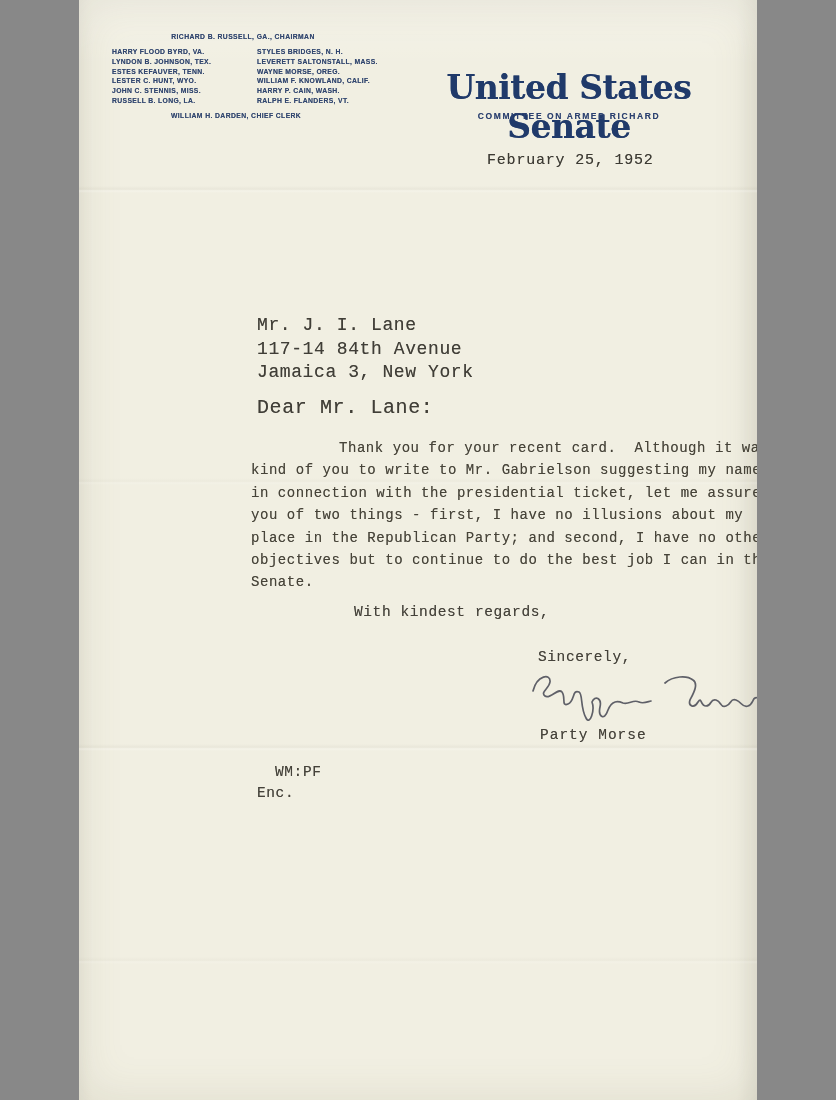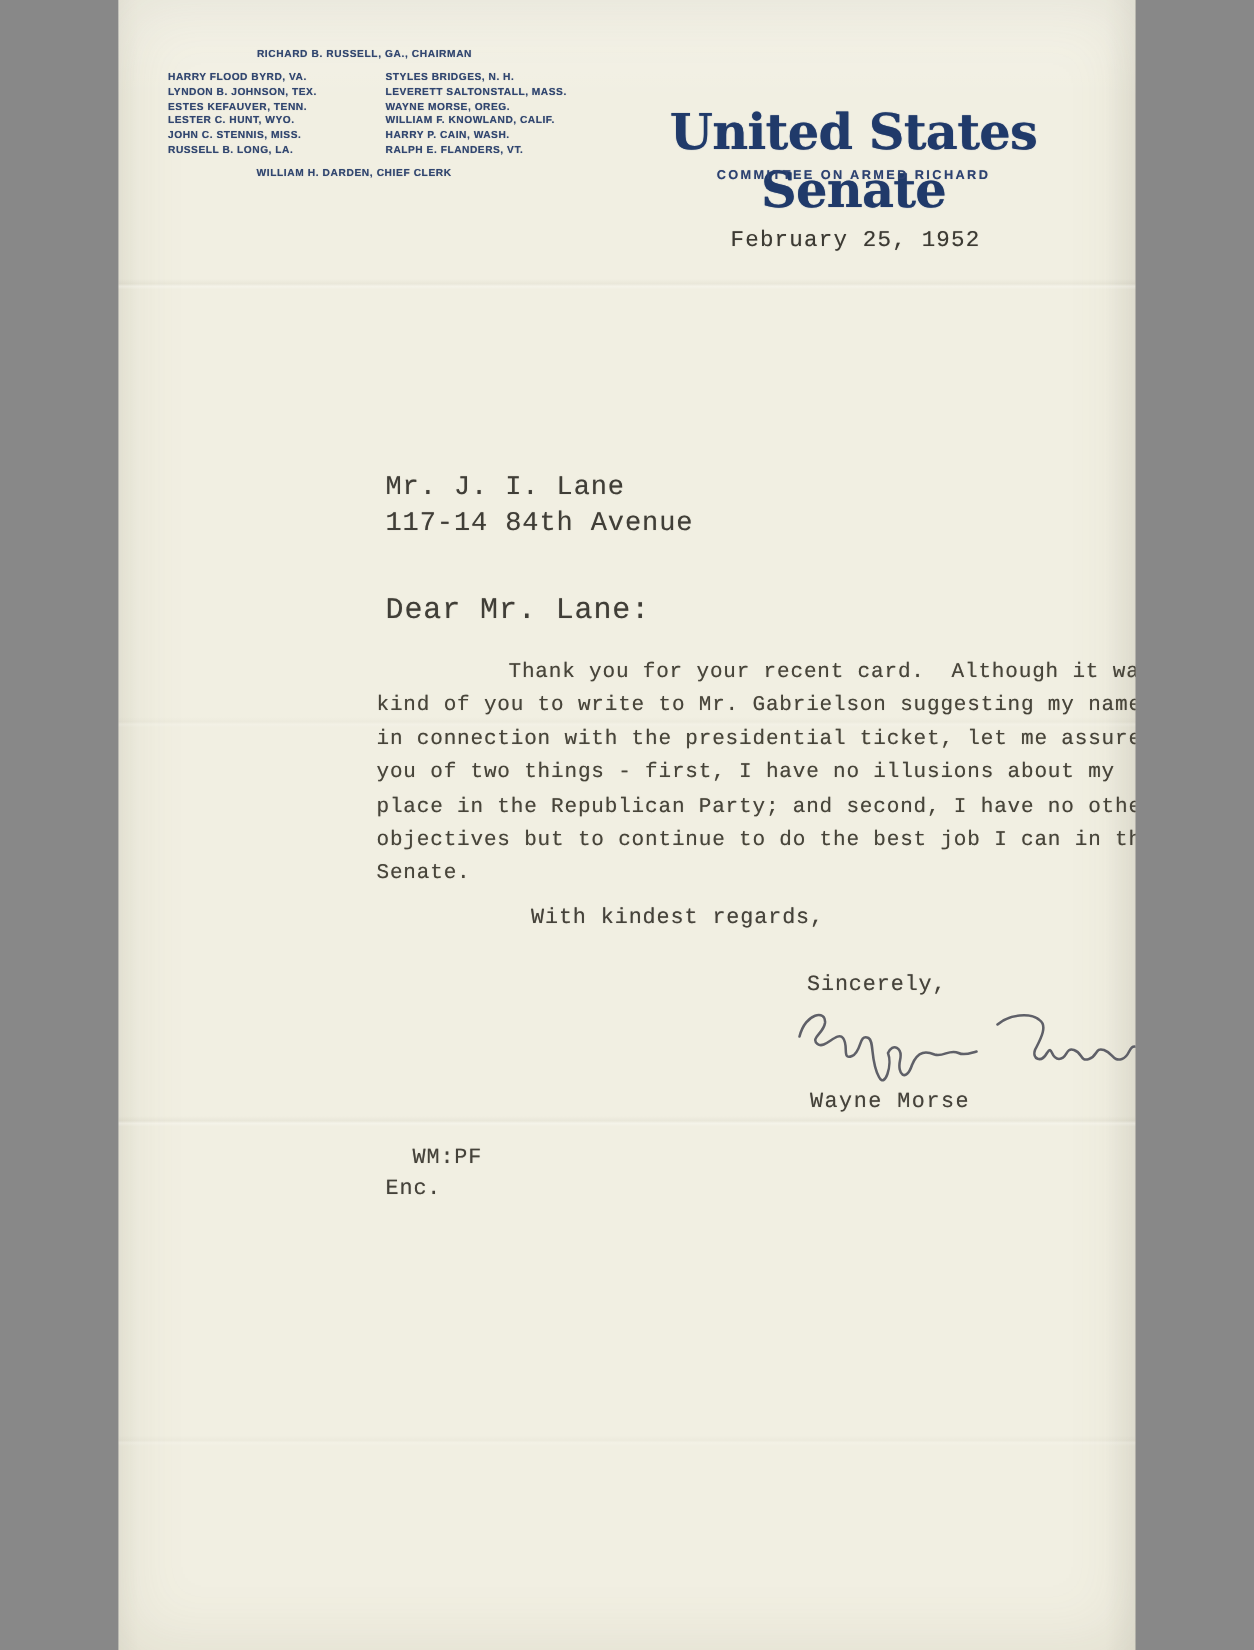--- a/index.html
+++ b/index.html
@@ -109,20 +109,21 @@
   <div class="lh lh-clerk">WILLIAM H. DARDEN, CHIEF CLERK</div>
 
   <div class="lh-title">United States Senate</div>
   <div class="lh-committee">COMMITTEE ON ARMED RICHARD</div>
 
   <div class="tw date">February 25, 1952</div>
 
   <div class="tw recipient">
       <div class="addr-line">Mr. J. I. Lane</div>
       <div class="addr-line">117-14 84th Avenue</div>
+      <div class="addr-line">Jamaica 3, New York</div>
     </div>
 
   <div class="tw salutation">Dear Mr. Lane:</div>
 
   <div class="tw body-par">Thank you for your recent card.  Although it was kind of you to write to Mr. Gabrielson suggesting my name in connection with the presidential ticket, let me assure you of two things - first, I have no illusions about my place in the Republican Party; and second, I have no other objectives but to continue to do the best job I can in the Senate.</div>
 
   <div class="tw regards">With kindest regards,</div>
   <div class="tw sincerely">Sincerely,</div>
 
   <div class="signature">
@@ -151,19 +152,19 @@
            C215,37 215,43 221,41
            C227,39 225,31 231,33
            C237,35 235,43 241,41
            C249,38 253,30 259,30
            C267,30 269,38 263,43
            C257,47 250,41 257,34
            C263,28 276,31 284,25"></path>
     </svg>
   </div>
 
-  <div class="tw signed-name">Wayne Morse</div>
+  <div class="tw signed-name">Party Morse</div>
 
   <div class="tw initials">WM:PF</div>
   <div class="tw enclosure">Enc.</div>
 
   <div class="speck"></div>
 </div>
 
 </body></html>

